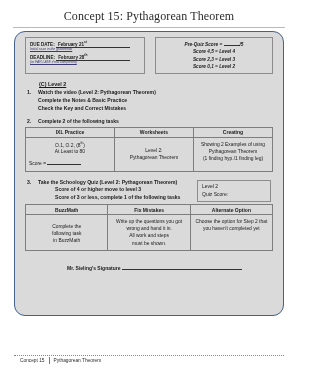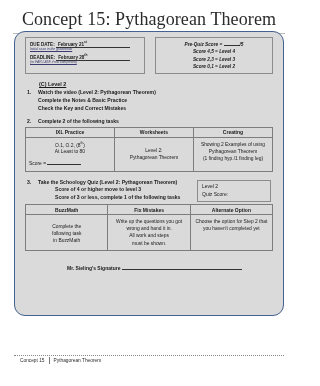--- a/index.html
+++ b/index.html
@@ -13,21 +13,21 @@
     font-family: "Liberation Sans", sans-serif;
     color: #1a1a1a;
     overflow: hidden;
     position: relative;
   }
 
   
   .doc-title {
     text-align: center;
     font-family: "Liberation Serif", serif;
-    font-size: 18px;
+    font-size: 12px;
     color: #2b2b2b;
     letter-spacing: 0.1px;
     padding-top: 9px;
     padding-bottom: 3px;
     white-space: nowrap;
   }
   .title-rule {
     height: 1px;
     background: #b9b9b9;
     margin: 0 13px 0 13px;

